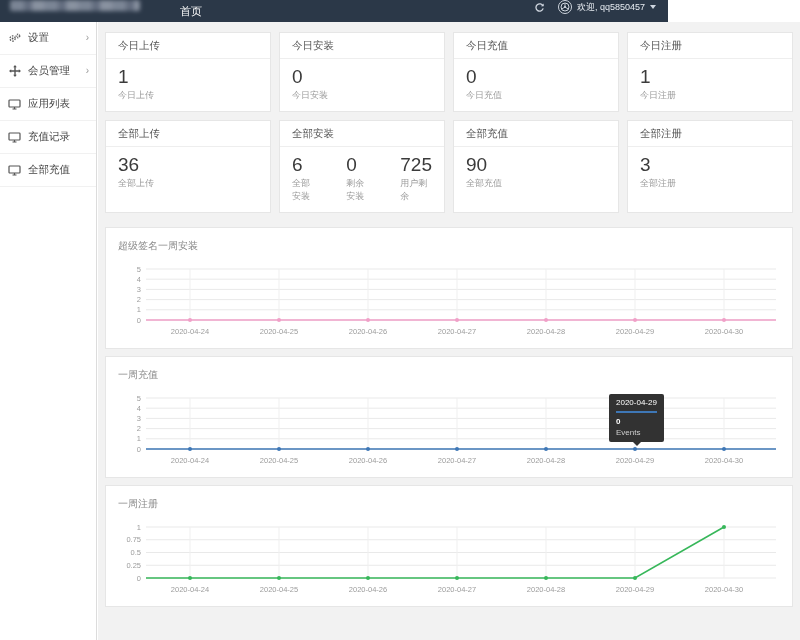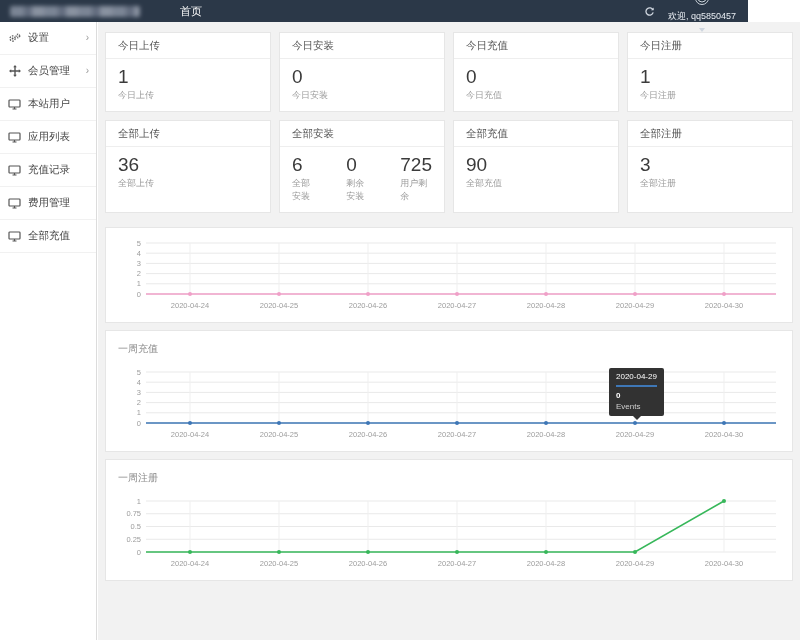--- a/index.html
+++ b/index.html
@@ -1,29 +1,29 @@
 <!DOCTYPE html>
 <html><head>
 <meta charset="utf-8">
 <style>
   * { margin:0; padding:0; box-sizing:border-box; }
   html,body { width:800px; height:640px; overflow:hidden; background:#fff;
     font-family:"Liberation Sans","DejaVu Sans",sans-serif; }
 
   
-  .navbar { position:absolute; top:0; left:0; width:748px; height:22px;
-    background:#2b3848; display:flex; align-items:center; color:#fff; z-index:30; }
+  .navbar { position:absolute; top:0; left:0; width:668px; height:22px;
+    background:#2b3848; display:flex; align-items:flex-start; color:#fff; z-index:30; }
   .brand { width:130px; height:11px; margin-left:10px; border-radius:2px;
     background:repeating-linear-gradient(90deg,#8a93a3 0 14px,#6d7789 14px 22px,#9aa2b0 22px 34px);
     filter:blur(2px); opacity:.85; }
   .home-tab { margin-left:28px; padding:0 12px; font-size:11px; color:#fff; height:22px;
     line-height:22px; cursor:pointer; }
   .nav-right { margin-left:auto; display:flex; align-items:center; gap:13px; padding-right:12px; }
   .nav-icon-btn { display:flex; align-items:center; cursor:pointer; }
-  .user-chip { display:flex; align-items:center; gap:5px; cursor:pointer;flex-direction:column; }
+  .user-chip { display:flex; align-items:center; gap:5px; cursor:pointer; }
   .avatar { width:14px; height:14px; border-radius:50%; border:1.5px solid #cfd6df;
     background:#22303e; display:flex; align-items:center; justify-content:center; }
   .welcome { font-size:9px; color:#e7ecf2; white-space:nowrap; }
   .caret { width:0; height:0; border-left:3px solid transparent; border-right:3px solid transparent;
     border-top:4px solid #cfd6df; }
 
   
   .sidebar { position:absolute; top:22px; left:0; width:97px; bottom:0; background:#fff;
     border-right:1px solid #dcdcdc; z-index:20; }
   .side-item { height:33px; display:flex; align-items:center; padding:0 7px;
@@ -109,56 +109,38 @@
     <span>会员管理</span>
     <span class="chev">›</span>
     </div>
     <div class="side-item">
       <span class="ic">
         <svg width="13" height="11" viewBox="0 0 13 11">
       <rect x="1" y="1" width="11" height="7" rx="0.8" stroke="#555" fill="none" stroke-width="1.2"></rect>
       <path d="M4.5 10 h4 M6.5 8 v2" stroke="#555" stroke-width="1.2"></path>
         </svg>
       </span>
-    <span>本站用户</span>
+    <span>应用列表</span>
     </div>
     <div class="side-item">
       <span class="ic">
         <svg width="13" height="11" viewBox="0 0 13 11">
       <rect x="1" y="1" width="11" height="7" rx="0.8" stroke="#555" fill="none" stroke-width="1.2"></rect>
       <path d="M4.5 10 h4 M6.5 8 v2" stroke="#555" stroke-width="1.2"></path>
         </svg>
       </span>
-    <span>应用列表</span>
+    <span>充值记录</span>
     </div>
     <div class="side-item">
       <span class="ic">
         <svg width="13" height="11" viewBox="0 0 13 11">
       <rect x="1" y="1" width="11" height="7" rx="0.8" stroke="#555" fill="none" stroke-width="1.2"></rect>
       <path d="M4.5 10 h4 M6.5 8 v2" stroke="#555" stroke-width="1.2"></path>
         </svg>
       </span>
-    <span>充值记录</span>
-    </div>
-    <div class="side-item">
-      <span class="ic">
-        <svg width="13" height="11" viewBox="0 0 13 11">
-      <rect x="1" y="1" width="11" height="7" rx="0.8" stroke="#555" fill="none" stroke-width="1.2"></rect>
-      <path d="M4.5 10 h4 M6.5 8 v2" stroke="#555" stroke-width="1.2"></path>
-        </svg>
-      </span>
-    <span>费用管理</span>
-    </div>
-    <div class="side-item">
-      <span class="ic">
-        <svg width="13" height="11" viewBox="0 0 13 11">
-      <rect x="1" y="1" width="11" height="7" rx="0.8" stroke="#555" fill="none" stroke-width="1.2"></rect>
-      <path d="M4.5 10 h4 M6.5 8 v2" stroke="#555" stroke-width="1.2"></path>
-        </svg>
-      </span>
     <span>全部充值</span>
     </div>
   </div>
 
 <div class="main">
   <div class="cards-row" id="cards-row-0">
       <div class="card">
         <div class="card-header">今日上传</div>
       <div class="card-body">
       <div>
@@ -236,20 +218,21 @@
       <div class="card-body">
       <div>
         <div class="metric-value">3</div>
         <div class="metric-label">全部注册</div>
       </div>
         </div>
       </div>
     </div>
   <div id="charts">
       <div class="panel">
+    <div class="panel-title">超级签名一周安装</div>
     <div class="chart-wrap">
       <svg width="100%" height="76" viewBox="0 0 662 76" preserveAspectRatio="none">
             <line x1="28" y1="55" x2="658" y2="55" stroke="#e9e9e9" stroke-width="1"></line>
             <text x="23" y="57.6" font-size="7.5" fill="#9c9c9c" text-anchor="end">0</text>
             <line x1="28" y1="44.8" x2="658" y2="44.8" stroke="#e9e9e9" stroke-width="1"></line>
             <text x="23" y="47.4" font-size="7.5" fill="#9c9c9c" text-anchor="end">1</text>
             <line x1="28" y1="34.599999999999994" x2="658" y2="34.599999999999994" stroke="#e9e9e9" stroke-width="1"></line>
             <text x="23" y="37.199999999999996" font-size="7.5" fill="#9c9c9c" text-anchor="end">2</text>
             <line x1="28" y1="24.400000000000002" x2="658" y2="24.400000000000002" stroke="#e9e9e9" stroke-width="1"></line>
             <text x="23" y="27.000000000000004" font-size="7.5" fill="#9c9c9c" text-anchor="end">3</text>

